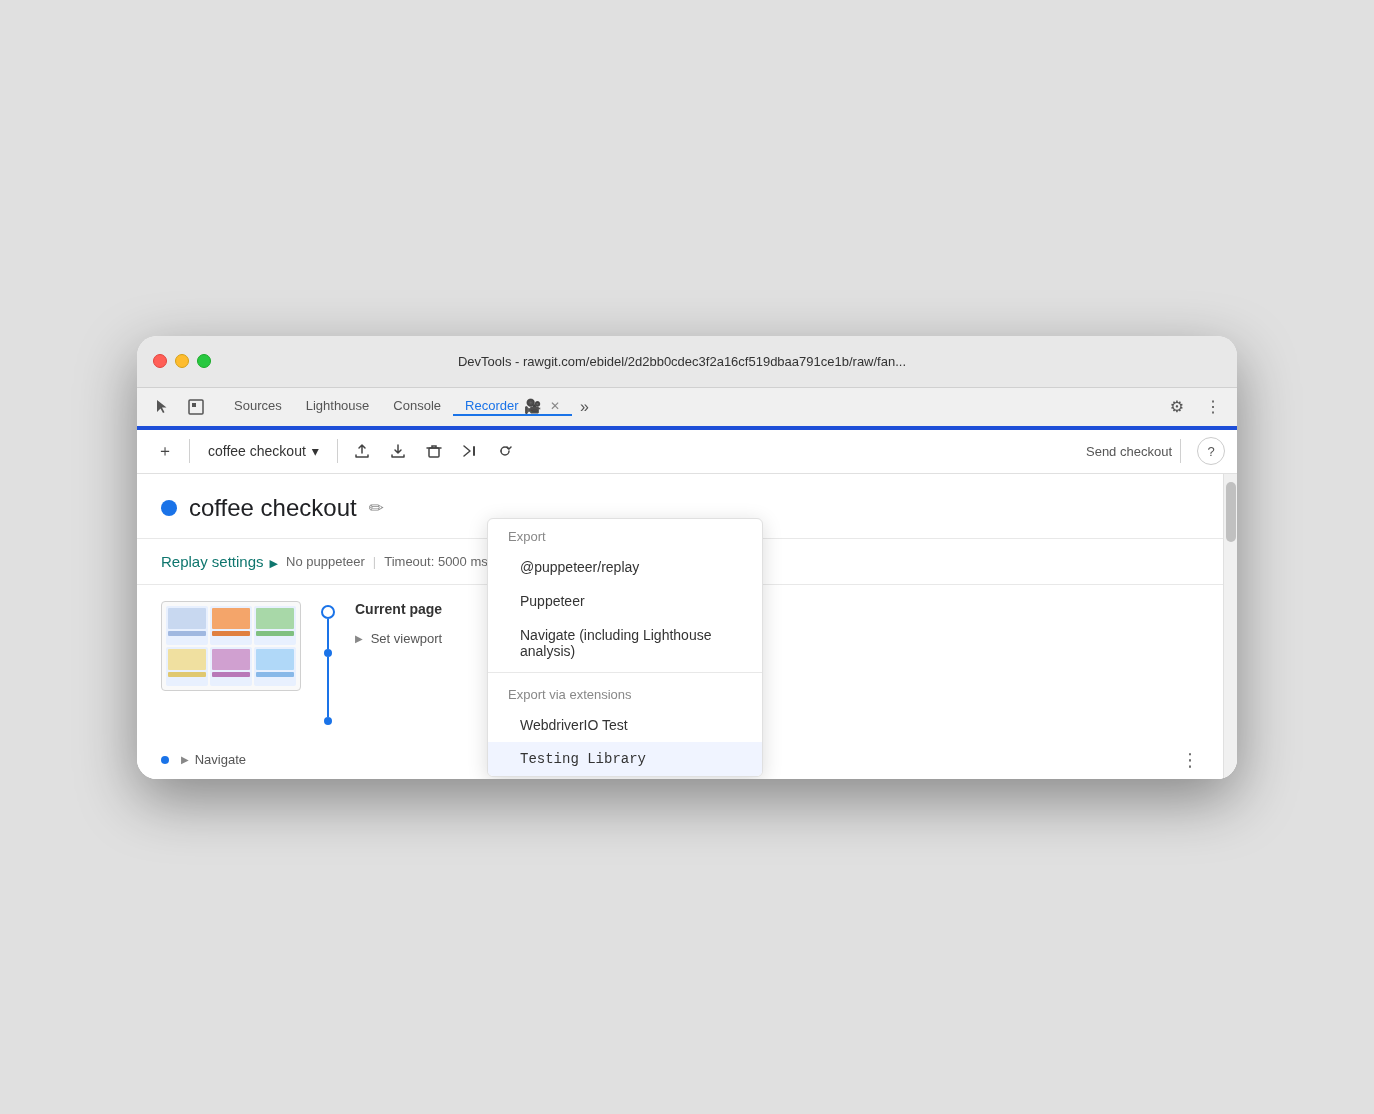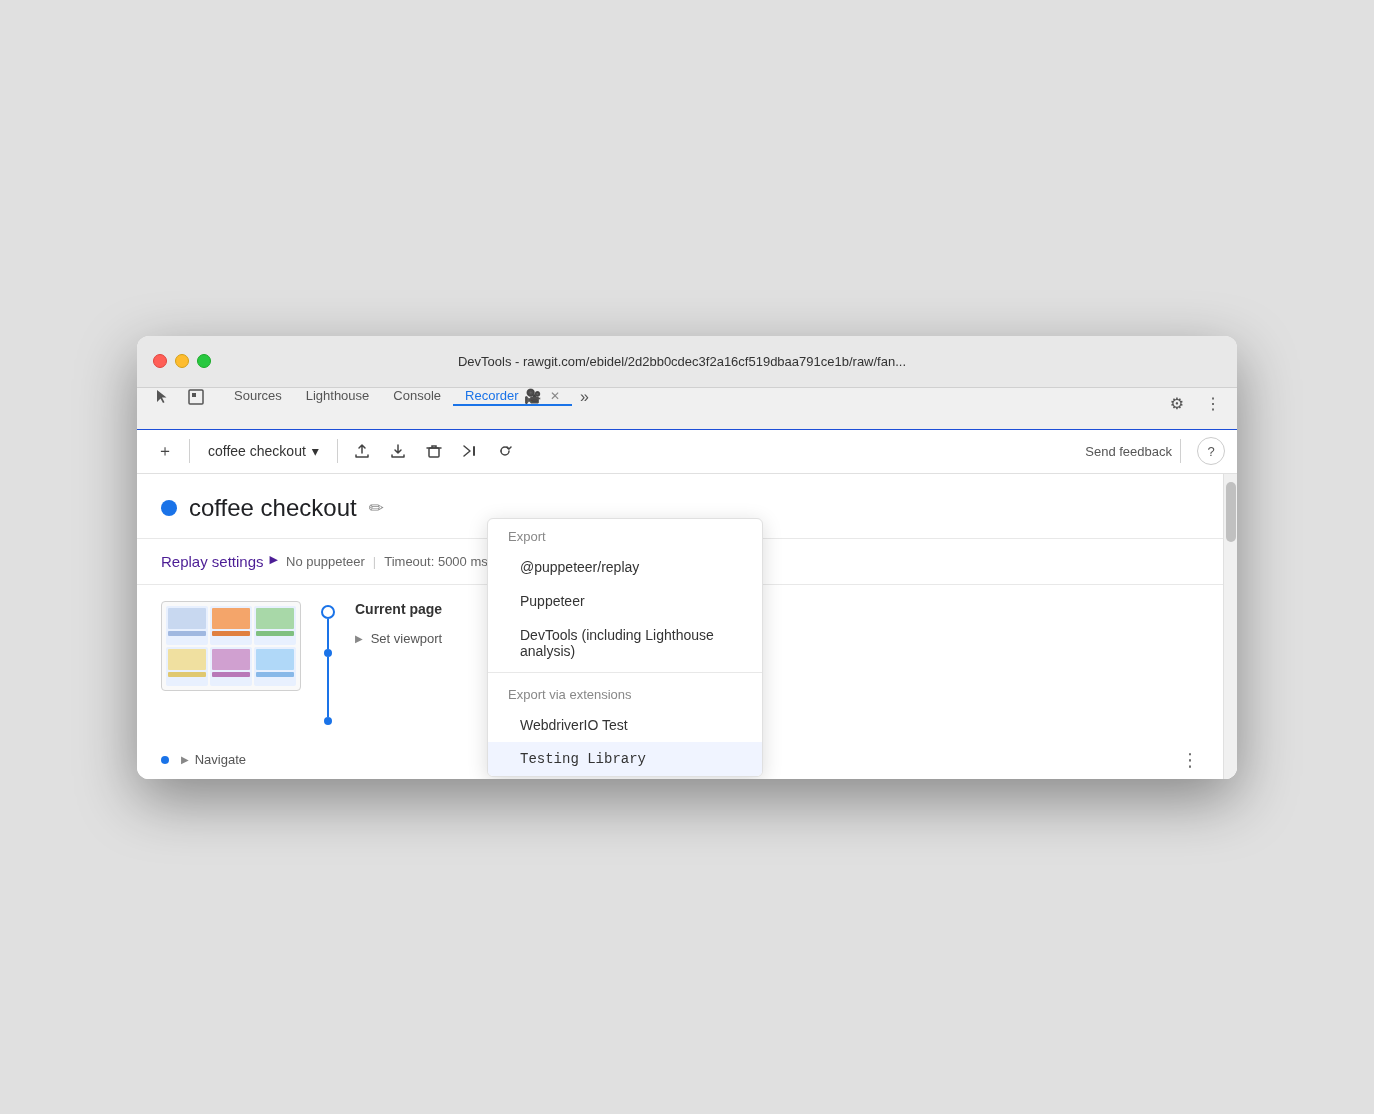--- a/index.html
+++ b/index.html
@@ -9,21 +9,21 @@
       display: flex;
       align-items: center;
       justify-content: center;
       min-height: 100vh;
       font-family: -apple-system, BlinkMacSystemFont, 'Segoe UI', sans-serif;
     }
 
     .window {
       width: 1100px;
       background: #f5f5f5;
-      border-radius: 12px;
+      border-radius: 20px;
       box-shadow: 0 20px 60px rgba(0,0,0,0.4);
       overflow: hidden;
     }
 
     
     .title-bar {
       background: #e8e8e8;
       height: 52px;
       display: flex;
       align-items: center;
@@ -56,22 +56,22 @@
       color: #333;
       font-weight: 500;
       margin-left: -80px;
     }
 
     
     .devtools-tabs {
       background: #f0f0f0;
       height: 42px;
       display: flex;
-      align-items: flex-start;
-      border-bottom: 1px solid #1d4ed8;
+      align-items: center;
+      border-bottom: 4px solid #1d4ed8;
       padding: 0 8px;
     }
 
     .devtools-nav-icon {
       display: flex;
       align-items: center;
       padding: 0 8px;
       color: #555;
       font-size: 16px;
       cursor: pointer;
@@ -250,24 +250,24 @@
     .replay-settings {
       padding: 14px 24px;
       border-bottom: 1px solid #e8e8e8;
       display: flex;
       align-items: center;
       gap: 8px;
     }
 
     .replay-settings-title {
       font-size: 15px;
-      color: #4c1d95;
+      color: #0f766e;
       font-weight: 500;
       display: flex;
-      align-items: flex-start;
+      align-items: flex-end;
       gap: 6px;
     }
 
     .settings-info {
       font-size: 13px;
       color: #666;
       display: flex;
       align-items: center;
       gap: 8px;
     }
@@ -551,21 +551,21 @@
         <rect x="12" y="3" width="2" height="10" fill="#444" rx="1"></rect>
       </svg>
     </button>
     <button class="toolbar-btn">
       <svg width="18" height="16" viewBox="0 0 18 16" fill="none">
         <path d="M4 8C4 5.8 5.8 4 8 4C9.4 4 10.6 4.7 11.4 5.8" stroke="#444" stroke-width="1.5" stroke-linecap="round" fill="none"></path>
         <path d="M10 4L12 6L14 4" stroke="#444" stroke-width="1.5" stroke-linecap="round" stroke-linejoin="round" fill="none"></path>
         <path d="M12 8C12 10.2 10.2 12 8 12C5.8 12 4 10.2 4 8" stroke="#444" stroke-width="1.5" stroke-linecap="round" fill="none"></path>
       </svg>
     </button>
-    <span class="send-feedback">Send feedback</span>
+    <span class="send-feedback">Send checkout</span>
     <div class="toolbar-divider"></div>
     <div class="help-btn">?</div>
   </div>
 
   <div class="main-content">
     <div class="recorder-panel">
 
       <div class="recording-header">
         <div class="recording-dot"></div>
         <span class="recording-title">coffee checkout</span>
@@ -648,21 +648,21 @@
 
     <div class="dropdown-overlay">
       <div class="dropdown-section-label">Export</div>
       <div class="dropdown-item">
         <span>@puppeteer/replay</span>
       </div>
       <div class="dropdown-item">
         <span>Puppeteer</span>
       </div>
       <div class="dropdown-item">
-        <span>DevTools (including Lighthouse analysis)</span>
+        <span>Navigate (including Lighthouse analysis)</span>
       </div>
       <div class="dropdown-divider"></div>
       <div class="dropdown-section-label">Export via extensions</div>
       <div class="dropdown-item">
         <span>WebdriverIO Test</span>
       </div>
       <div class="dropdown-item highlighted">
         <span>Testing Library</span>
       </div>
 

